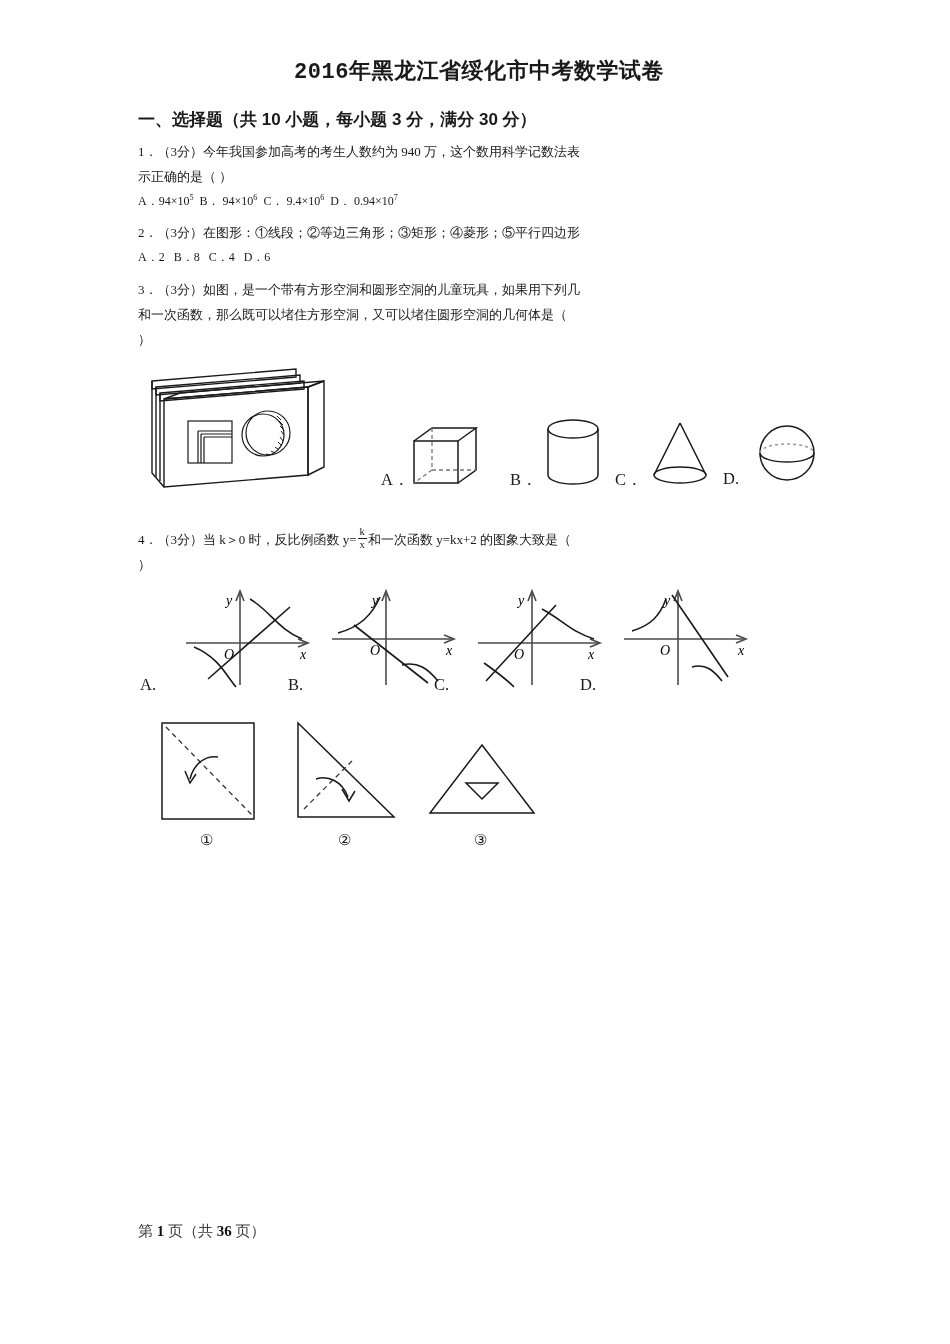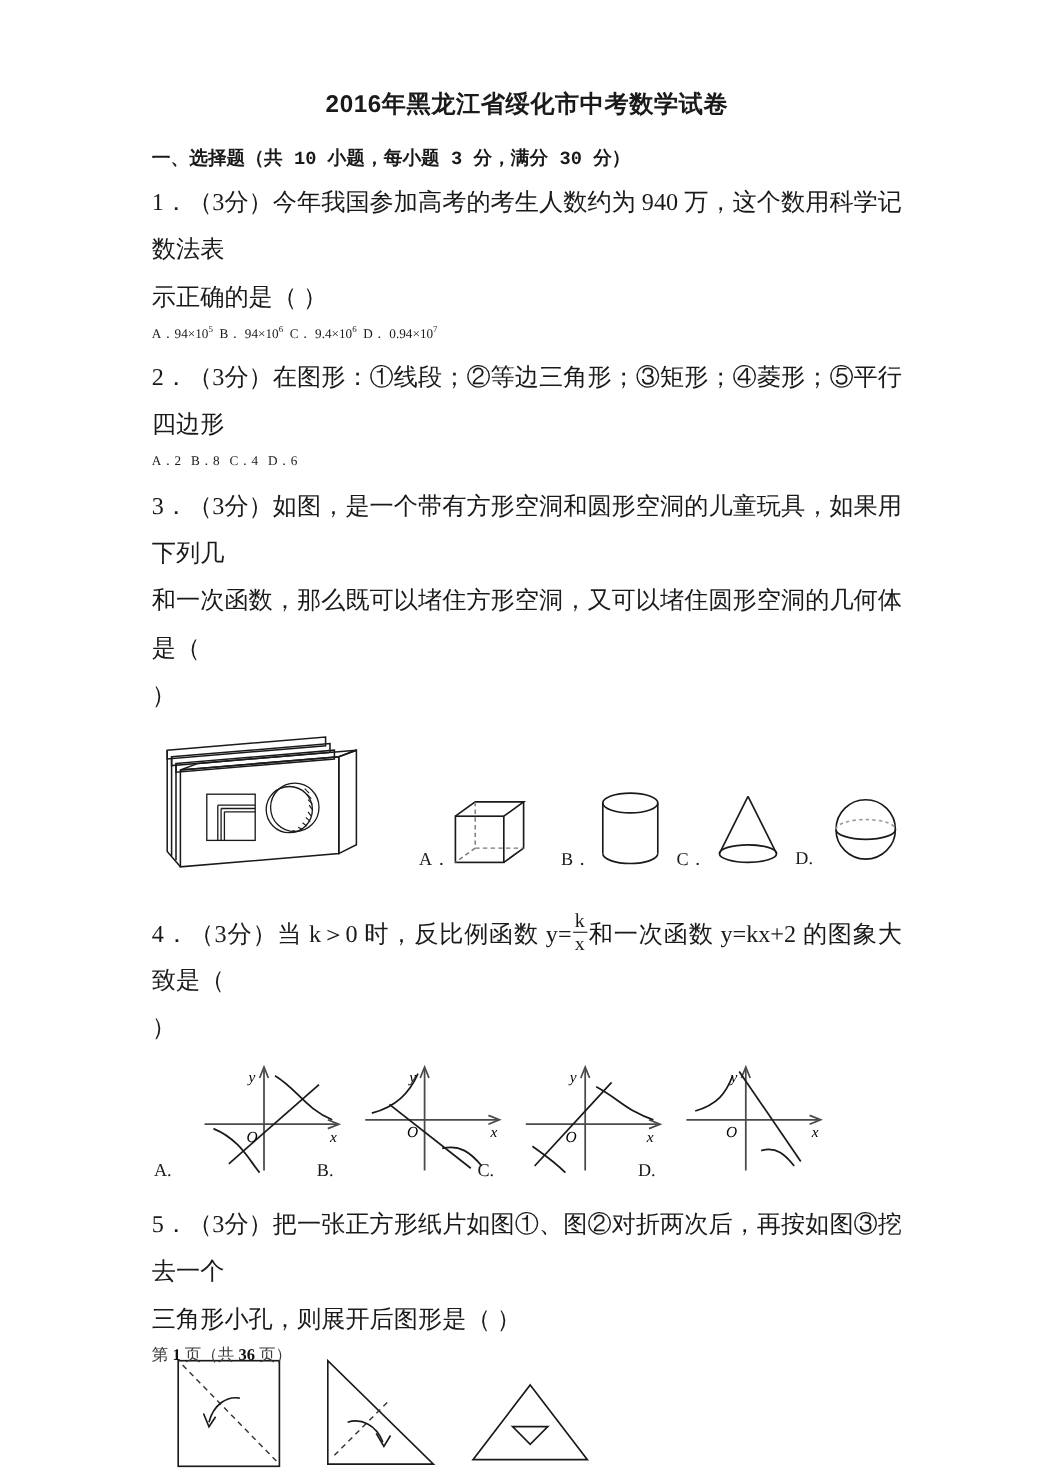--- a/index.html
+++ b/index.html
@@ -11,32 +11,32 @@
     overflow:hidden;
   }
   .page{
     position:absolute;
     left:138px; top:0; width:682px; height:1344px;
   }
   .doc-title{
     font-size:22px;
     font-weight:bold;
     text-align:center;
-    margin-top:80px;
+    margin-top:56px;
     letter-spacing:.5px;
-    font-family:Liberation Sans, sans-serif;
+    font-family:Liberation Mono, monospace;
   }
   .section-head{
     font-size:17px;
     font-weight:bold;
     margin-top:22px;
-    font-family:Liberation Mono, monospace;
+    font-family:Liberation Sans, sans-serif;
   }
   .q{
-    font-size:22px;
+    font-size:13px;
     line-height:1.95;
     margin-top:8px;
     text-align:justify;
   }
   .opts{
     font-size:12px;
     line-height:1.9;
     margin-top:0px;
   }
   sup{font-size:.68em; vertical-align:super; line-height:0;}
@@ -259,24 +259,20 @@
         <path d="M76 86 C90 82 98 90 106 100"></path>
         <path d="M56 14 L112 96"></path>
       </g>
       <text x="48" y="24" font-size="14" font-style="italic" font-family="Liberation Serif, serif">y</text>
       <text x="122" y="74" font-size="14" font-style="italic" font-family="Liberation Serif, serif">x</text>
       <text x="44" y="74" font-size="14" font-style="italic" font-family="Liberation Serif, serif">O</text>
     </svg>
     <span class="olabel absfig" style="left:442px;top:96px;">D.</span>
   </div>
 
-  <div class="q" style="margin-top:6px;">
-    <span>5．</span><span>（3分）</span><span>把一张正方形纸片如图①、图②对折两次后，再按如图③挖去一个</span><br>
-    <span>三角形小孔，则展开后图形是（     ）</span>
-  </div>
 
   <div class="fig" style="height:150px;margin-top:8px;">
 
     <svg class="absfig" style="left:18px;top:2px;" width="108" height="108" viewBox="0 0 108 108">
       <rect x="6" y="6" width="92" height="96" fill="none" stroke="#1a1a1a" stroke-width="1.5"></rect>
       <path d="M10 10 L96 98" fill="none" stroke="#333" stroke-width="1.3" stroke-dasharray="5,4"></path>
       <path d="M62 40 C50 38 38 46 34 62" fill="none" stroke="#1a1a1a" stroke-width="1.5"></path>
       <path d="M29 54 L34 66 L40 57" fill="none" stroke="#1a1a1a" stroke-width="1.5"></path>
     </svg>
     <span class="circnum absfig" style="left:62px;top:116px;">①</span>

